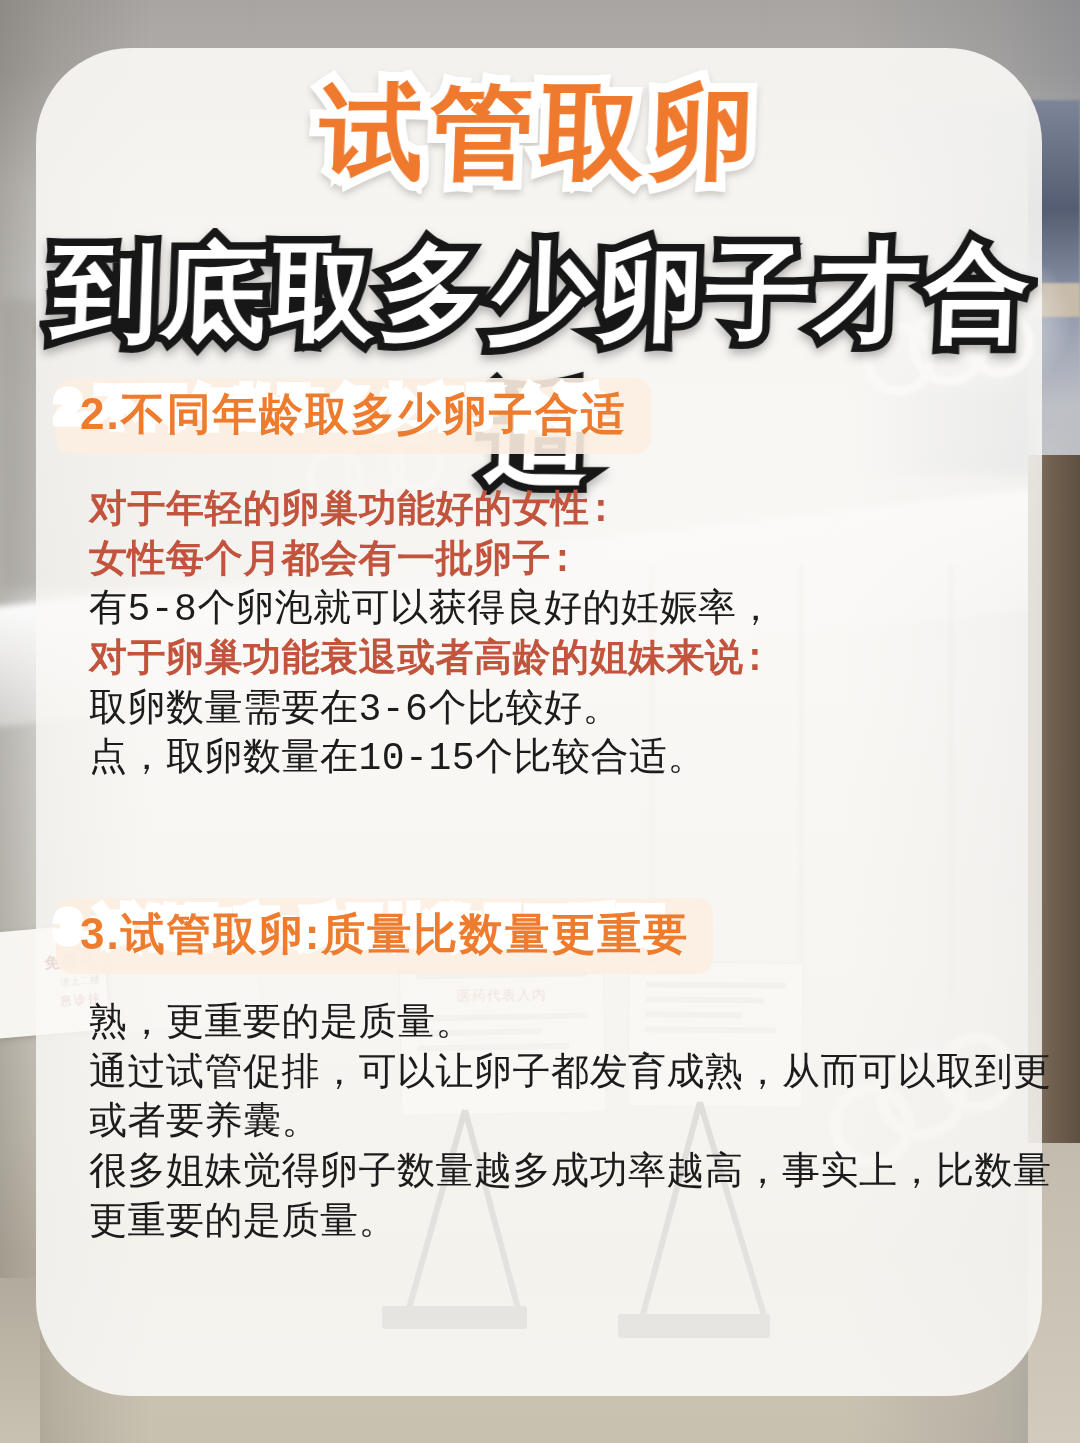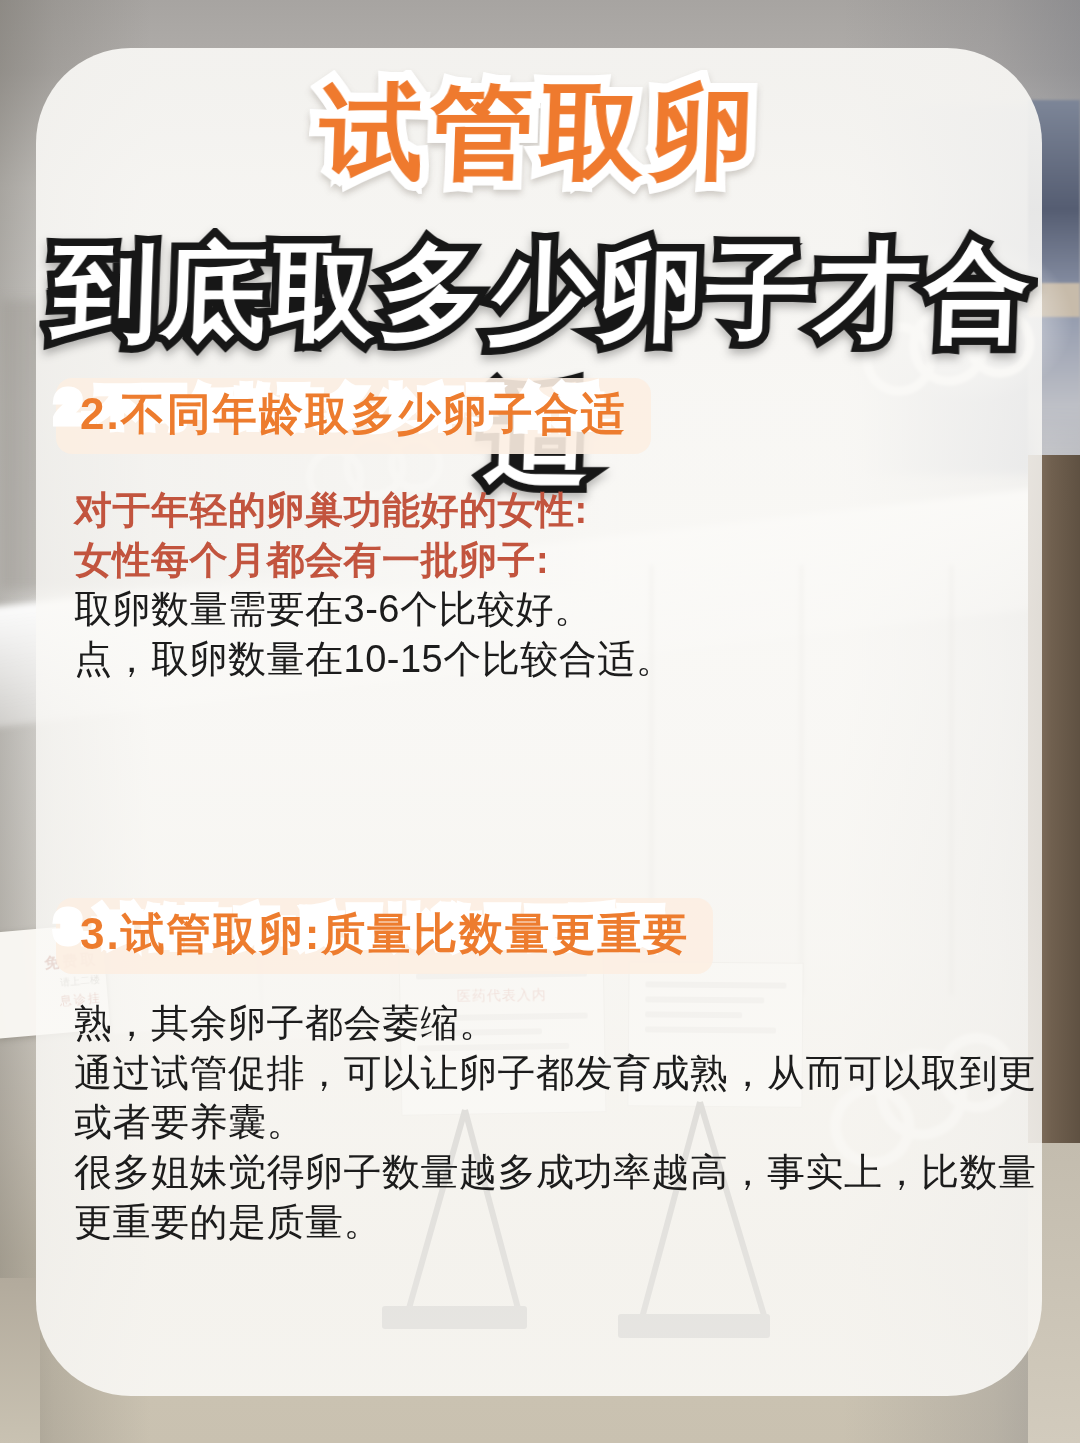--- a/index.html
+++ b/index.html
@@ -103,22 +103,22 @@
   
   .pill{
     position:absolute;left:56px;z-index:2;background:rgba(252,238,226,.9);border-radius:16px;
     padding:7px 24px 10px;font-size:44px;font-weight:700;letter-spacing:2px;
   }
   .pill .t-stroke{-webkit-text-stroke:9px #fff;}
   .pill .t-fill{color:var(--heading-orange,#ed7c2e);}
   .pill2{top:378px;}
   .pill3{top:898px;}
   
-  .body{position:absolute;left:74px;z-index:2;font-size:38px;font-weight:500;
-    letter-spacing:.5px;color:var(--body-text,#1c1c1c);}
+  .body{position:absolute;left:89px;z-index:2;font-size:38px;font-weight:500;
+    letter-spacing:.5px;color:var(--body-text,#1c1c1c);font-family:Liberation Mono, monospace;}
   .body .line{height:49.7px;line-height:49.7px;white-space:nowrap;}
   .body .hl{color:var(--highlight-red,#c2543e);font-weight:600;}
   .body2{top:486px;}
   .body3{top:999px;}
 </style>
 </head>
 <body>
 
 <div class="canvas">
 
@@ -214,30 +214,32 @@
   </div>
 
   <div class="pill pill2 outlined">
     <span class="t-stroke">2.不同年龄取多少卵子合适</span>
     <span class="t-fill">2.不同年龄取多少卵子合适</span>
   </div>
 
   <div class="body body2">
     <div class="line hl">对于年轻的卵巢功能好的女性:</div>
     <div class="line hl">女性每个月都会有一批卵子:</div>
+    <div class="line">有5-8个卵泡就可以获得良好的妊娠率，</div>
+    <div class="line hl">对于卵巢功能衰退或者高龄的姐妹来说:</div>
     <div class="line">取卵数量需要在3-6个比较好。</div>
     <div class="line">点，取卵数量在10-15个比较合适。</div>
   </div>
 
   <div class="pill pill3 outlined">
     <span class="t-stroke">3.试管取卵:质量比数量更重要</span>
     <span class="t-fill">3.试管取卵:质量比数量更重要</span>
   </div>
 
   <div class="body body3">
-    <div class="line">熟，其余卵子都会萎缩。</div>
+    <div class="line">熟，更重要的是质量。</div>
     <div class="line">通过试管促排，可以让卵子都发育成熟，从而可以取到更</div>
     <div class="line">或者要养囊。</div>
     <div class="line">很多姐妹觉得卵子数量越多成功率越高，事实上，比数量</div>
     <div class="line">更重要的是质量。</div>
   </div>
 
 </div>
 
 </body></html>

